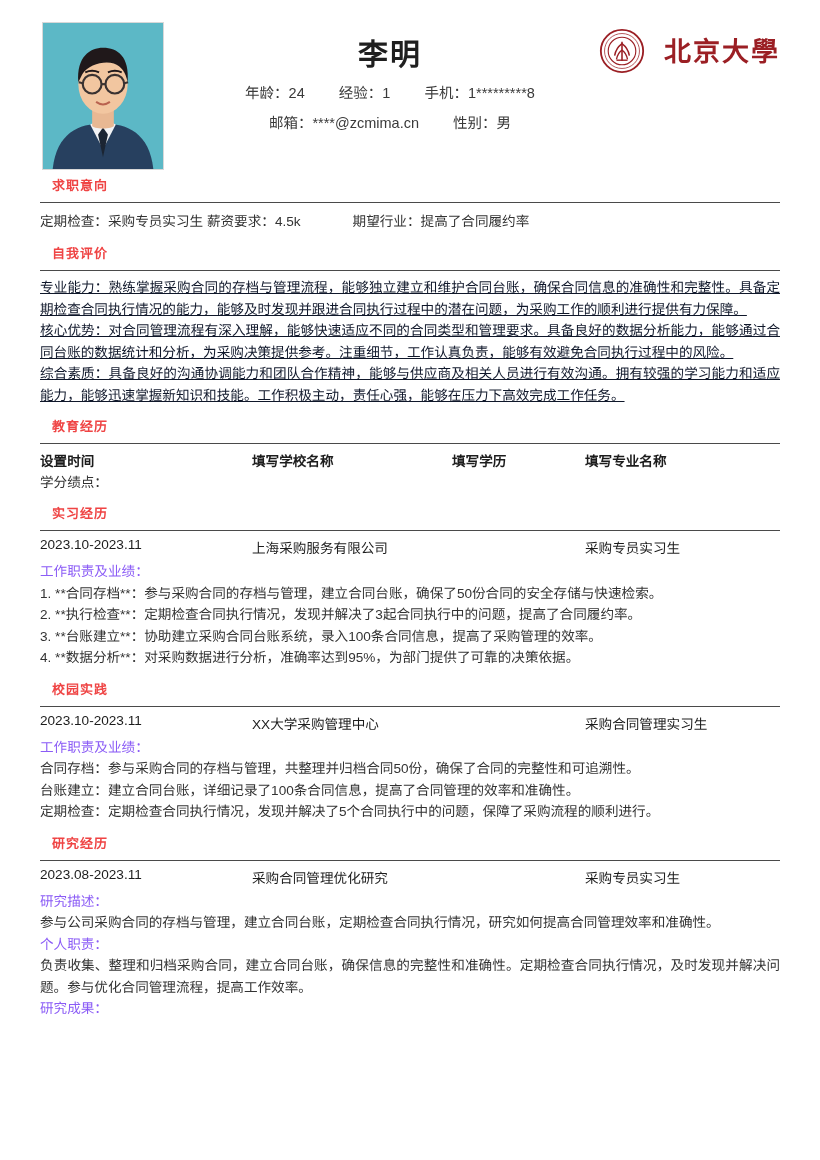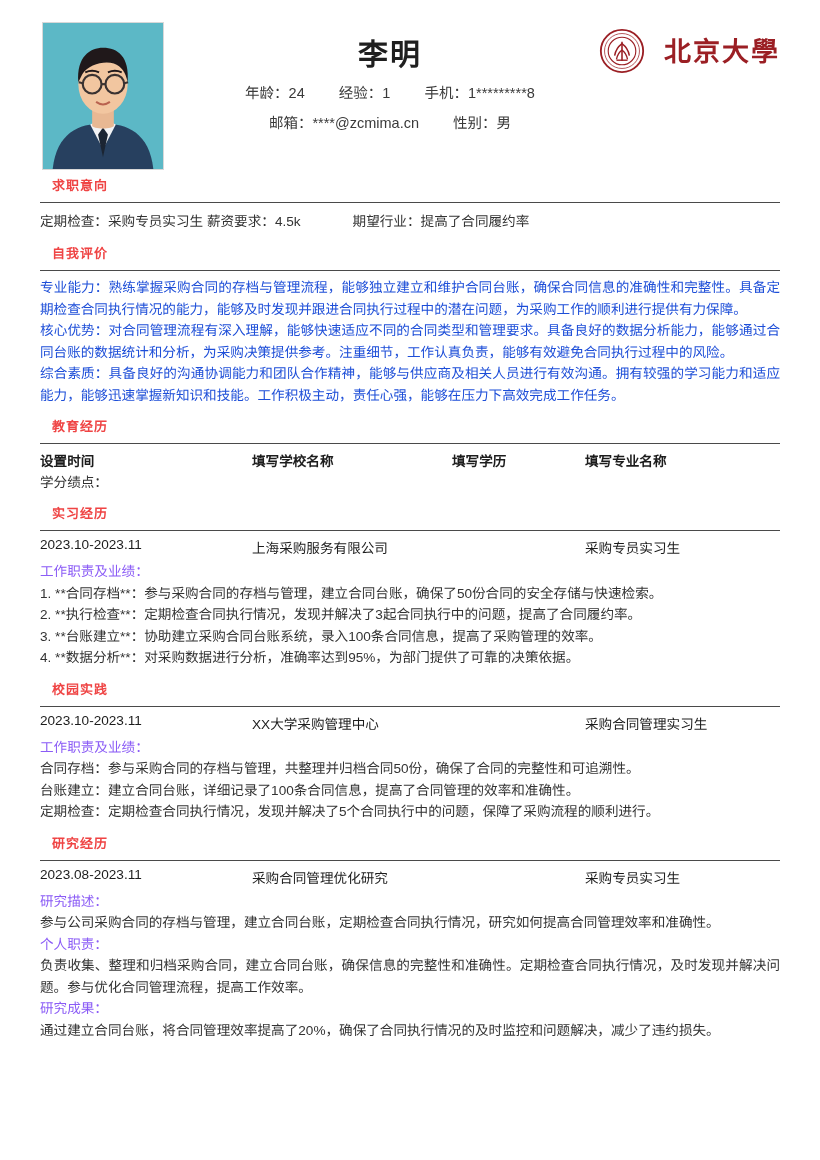--- a/index.html
+++ b/index.html
@@ -98,22 +98,23 @@
   }
   .rule {
     border-top: 1.4px solid #4a4a4a;
     margin-top: 3px;
     margin-bottom: 6px;
   }
 
   .body-text {
     font-size: 13.6px;
     line-height: 21.5px;
-    color: #1d4ed8;
+    color: #0f172a;
     text-align: justify;
+    text-decoration: underline;
   }
   .para { margin: 0; }
 
   
   .intent-row {
     font-size: 13.6px;
     line-height: 22px;
     color: #333333;
     white-space: nowrap;
     padding-top: 2px;
@@ -302,16 +303,15 @@
     <div class="exp-head">
       <span class="e1">2023.08-2023.11</span>
       <span class="e2">采购合同管理优化研究</span>
       <span class="e3">采购专员实习生</span>
     </div>
     <div class="exp-label">研究描述：</div>
     <div class="bullet">参与公司采购合同的存档与管理，建立合同台账，定期检查合同执行情况，研究如何提高合同管理效率和准确性。</div>
     <div class="exp-label">个人职责：</div>
     <div class="bullet">负责收集、整理和归档采购合同，建立合同台账，确保信息的完整性和准确性。定期检查合同执行情况，及时发现并解决问题。参与优化合同管理流程，提高工作效率。</div>
     <div class="exp-label">研究成果：</div>
-    <div class="bullet">通过建立合同台账，将合同管理效率提高了20%，确保了合同执行情况的及时监控和问题解决，减少了违约损失。</div>
   </div>
 
 </div>
 
 </body></html>

